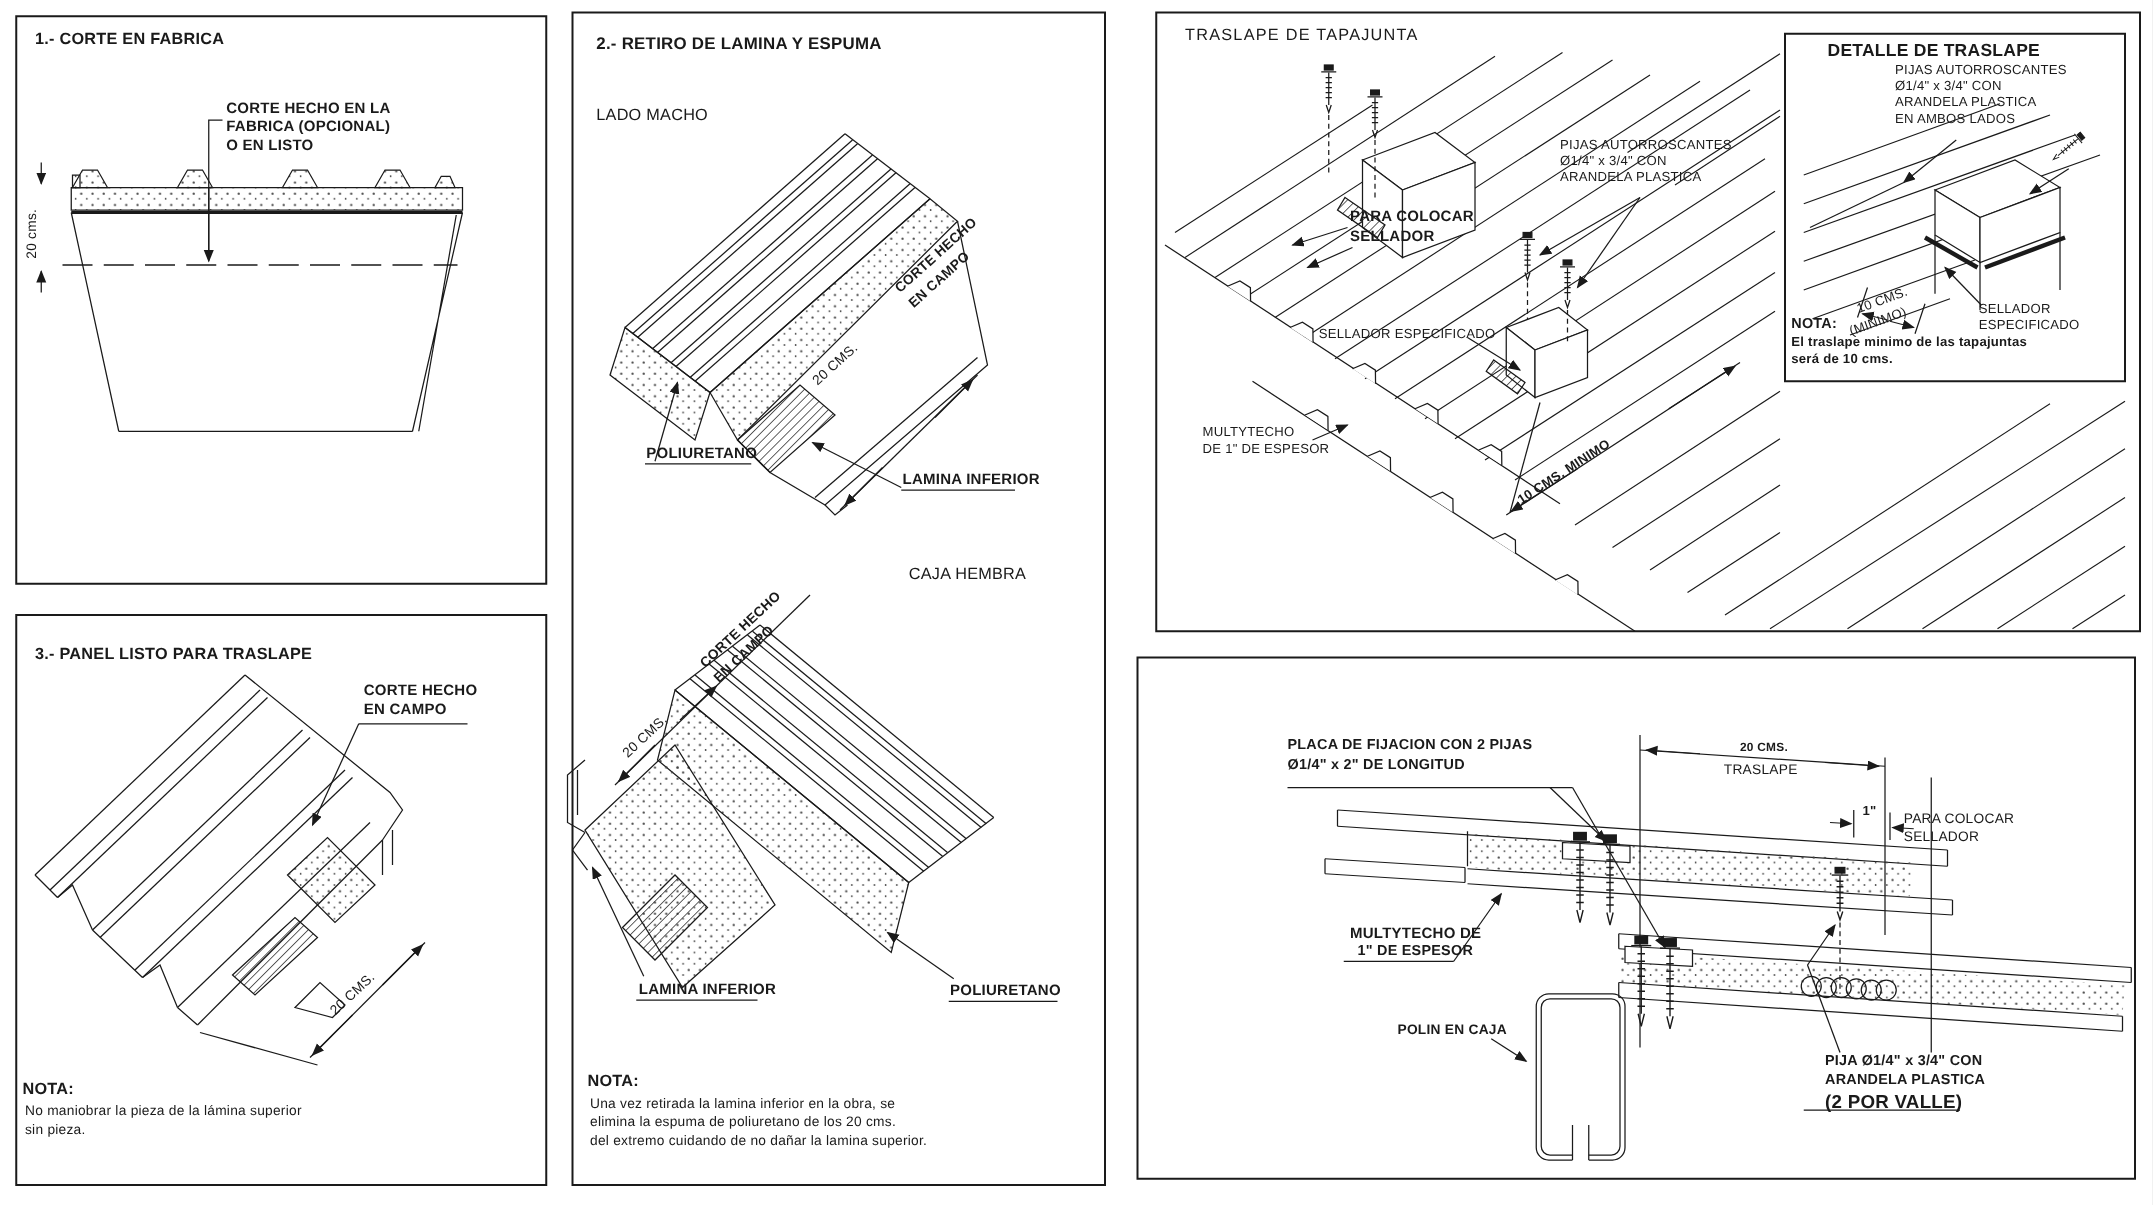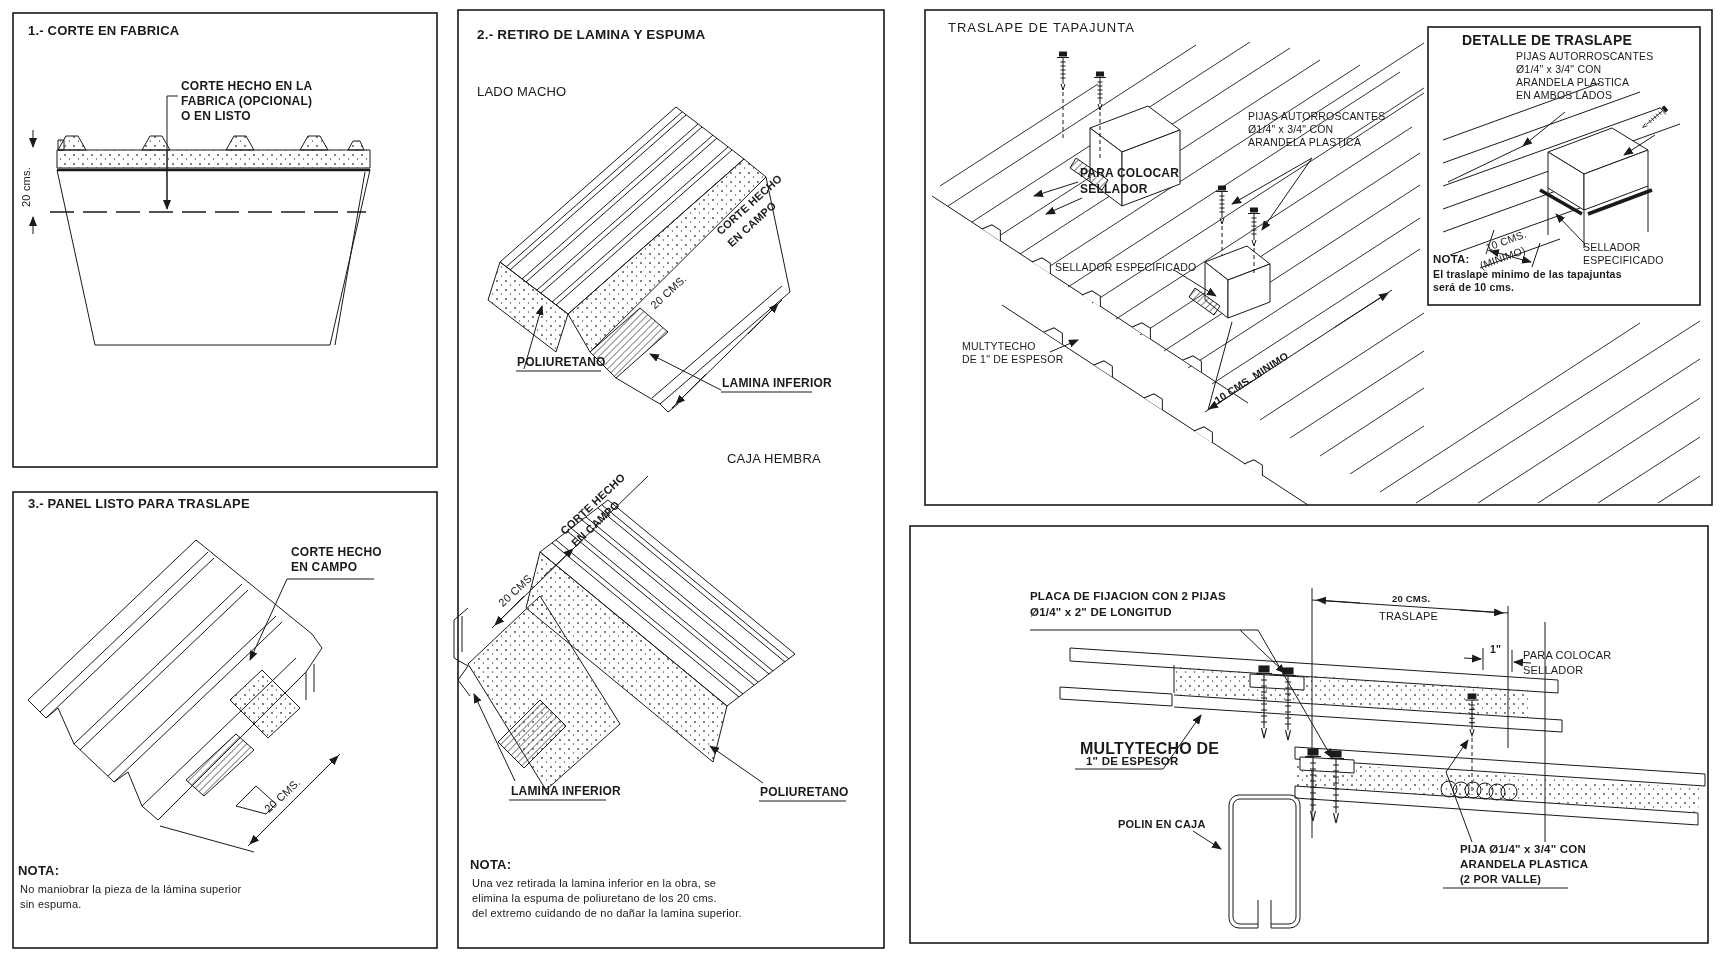--- a/index.html
+++ b/index.html
@@ -326,27 +326,27 @@
     </g>
   </g>
 </svg>
 
 <div class="lbl b fs13" style="left:28px;top:24px">1.- CORTE EN FABRICA</div>
 <div class="lbl b fs12" style="left:181px;top:80px">CORTE HECHO EN LA</div>
 <div class="lbl b fs12" style="left:181px;top:95px">FABRICA (OPCIONAL)</div>
 <div class="lbl b fs12" style="left:181px;top:110px">O EN LISTO</div>
 <div class="lbl fs11 rot" style="left:20px;top:207px;transform:rotate(-90deg)">20 cms.</div>
 
-<div class="lbl b fs13" style="left:28px;top:497px">3.- PANEL LISTO PARA TRASLAPE</div>
+<div class="lbl b fs13" style="left:28px;top:516px">3.- PANEL LISTO PARA TRASLAPE</div>
 <div class="lbl b fs12" style="left:291px;top:546px">CORTE HECHO</div>
 <div class="lbl b fs12" style="left:291px;top:561px">EN CAMPO</div>
 <div class="lbl fs11 rot" style="left:262px;top:806px;transform:rotate(-43deg)">20 CMS.</div>
 <div class="lbl b fs13" style="left:18px;top:864px">NOTA:</div>
 <div class="lbl fs11" style="left:20px;top:883px">No maniobrar la pieza de la lámina superior</div>
-<div class="lbl fs11" style="left:20px;top:898px">sin espuma.</div>
+<div class="lbl fs11" style="left:20px;top:898px">sin pieza.</div>
 
 <div class="lbl b fs13" style="left:477px;top:27px;font-size:13.5px">2.- RETIRO DE LAMINA Y ESPUMA</div>
 <div class="lbl fs13" style="left:477px;top:85px">LADO MACHO</div>
 <div class="lbl b fs11 rot" style="left:714px;top:228px;transform:rotate(-42deg)">CORTE HECHO</div>
 <div class="lbl b fs11 rot" style="left:725px;top:240px;transform:rotate(-42deg)">EN CAMPO</div>
 <div class="lbl fs11 rot" style="left:648px;top:302px;transform:rotate(-42deg)">20 CMS.</div>
 <div class="lbl b fs12" style="left:517px;top:356px">POLIURETANO</div>
 <div class="lbl b fs12" style="left:722px;top:377px">LAMINA INFERIOR</div>
 <div class="lbl fs13" style="left:727px;top:452px">CAJA HEMBRA</div>
 <div class="lbl b fs11 rot" style="left:558px;top:528px;transform:rotate(-43deg)">CORTE HECHO</div>
@@ -383,20 +383,20 @@
 <div class="lbl b fs10" style="left:1433px;top:268px">El traslape minimo de las tapajuntas</div>
 <div class="lbl b fs10" style="left:1433px;top:281px">será de 10 cms.</div>
 
 <div class="lbl b fs11" style="left:1030px;top:590px;font-size:11.5px">PLACA DE FIJACION CON 2 PIJAS</div>
 <div class="lbl b fs11" style="left:1030px;top:606px;font-size:11.5px">Ø1/4" x 2" DE LONGITUD</div>
 <div class="lbl b fs9" style="left:1392px;top:594px">20 CMS.</div>
 <div class="lbl fs11" style="left:1379px;top:610px">TRASLAPE</div>
 <div class="lbl b fs10" style="left:1490px;top:643px">1"</div>
 <div class="lbl fs11" style="left:1523px;top:649px">PARA COLOCAR</div>
 <div class="lbl fs11" style="left:1523px;top:664px">SELLADOR</div>
-<div class="lbl b fs11" style="left:1080px;top:740px;font-size:16px">MULTYTECHO DE</div>
+<div class="lbl b fs11" style="left:1080px;top:740px;font-size:12px">MULTYTECHO DE</div>
 <div class="lbl b fs11" style="left:1086px;top:755px;font-size:11.5px">1" DE ESPESOR</div>
 <div class="lbl b fs11" style="left:1118px;top:818px;font-size:11px">POLIN EN CAJA</div>
 <div class="lbl b fs11" style="left:1460px;top:843px;font-size:11.5px">PIJA Ø1/4" x 3/4" CON</div>
 <div class="lbl b fs11" style="left:1460px;top:858px;font-size:11.5px">ARANDELA PLASTICA</div>
-<div class="lbl b fs11" style="left:1460px;top:873px;font-size:11px">(2 POR VALLE)</div>
+<div class="lbl b fs11" style="left:1460px;top:873px;font-size:15px">(2 POR VALLE)</div>
 
 </div>
 
 </body></html>

